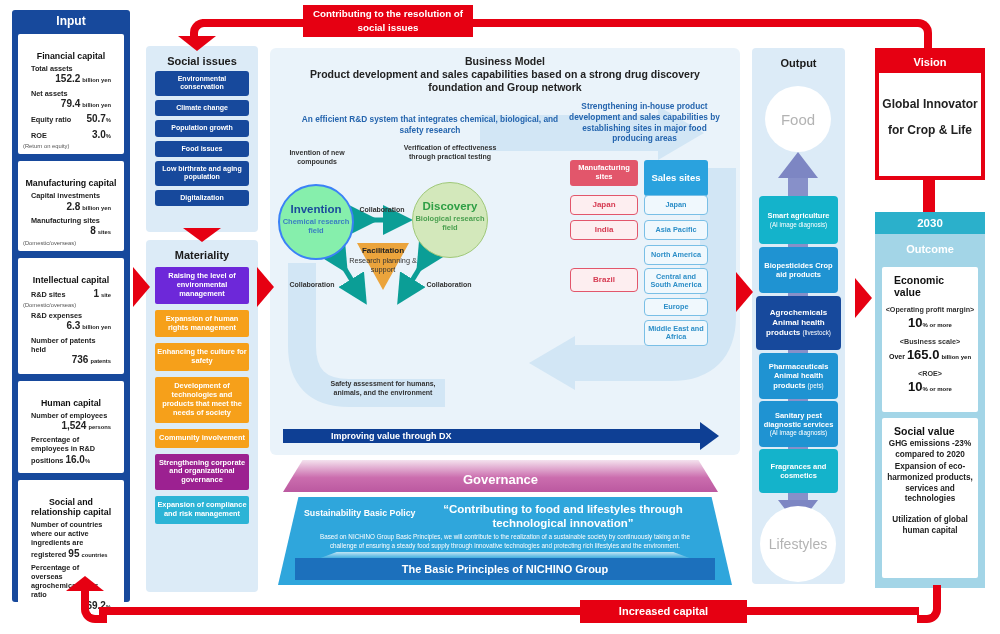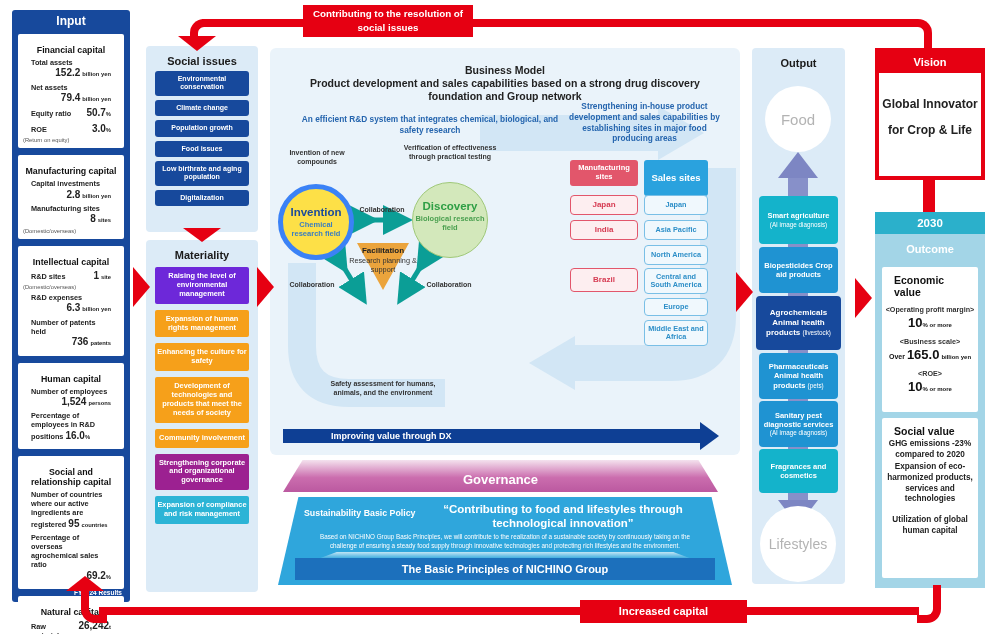--- a/index.html
+++ b/index.html
@@ -14,49 +14,49 @@
   #banner-top{left:303px;top:5px;width:170px;height:32px;font-size:9.8px;line-height:1.4;padding-top:2px;box-sizing:border-box}
   #banner-bottom{left:580px;top:600px;width:167px;height:23px;font-size:11px;line-height:23px}
   .rarrow{position:absolute;width:0;height:0;border-top:20px solid transparent;border-bottom:20px solid transparent;border-left:17px solid #e60012;z-index:6}
   .darrow{position:absolute;width:0;height:0;border-left:19px solid transparent;border-right:19px solid transparent;border-top:15px solid #e60012;z-index:6}
   .uarrow{position:absolute;width:0;height:0;border-left:19px solid transparent;border-right:19px solid transparent;border-bottom:15px solid #e60012;z-index:6}
 
   
   #input{position:absolute;left:12px;top:10px;width:118px;height:592px;background:#17499c;border-radius:3px}
   #input .ptitle{color:#fff;font-size:12px;font-weight:bold;text-align:center;padding:4px 0 6px}
   .card{background:#fff;border-radius:2px;margin:0 6px 7px;padding:4px 5px 5px}
-  .card h4{font-size:8.8px;font-weight:bold;text-align:center;margin:7px 0 3px;color:#111;line-height:1.15}
+  .card h4{font-size:8.8px;font-weight:bold;text-align:center;margin:13px 0 3px;color:#111;line-height:1.15}
   .stat{font-size:7.3px;font-weight:bold;color:#222;line-height:1.25;margin:3px 8px 2px}
   .stat .vl{display:block;text-align:right}
   .v{font-size:10px;font-weight:bold}
   .u{font-size:5.8px;font-weight:bold}
   .row{display:flex;justify-content:space-between;align-items:baseline}
   .note{display:block;font-size:5.8px;font-weight:normal;color:#555}
   .note.r{text-align:right}
   #fy{position:absolute;right:8px;bottom:6px;color:#fff;font-size:6.5px;font-weight:bold}
 
   
   .panel{position:absolute;background:#dcebf7;border-radius:4px}
   .ptitle2{font-weight:bold;font-size:11px;color:#1a1a1a;text-align:center;padding-top:9px}
   #social{left:146px;top:46px;width:112px;height:186px}
   .sitem{background:#17499c;color:#fff;font-size:7px;font-weight:bold;text-align:center;border-radius:3px;margin:4px 9px;padding:4px 1px;line-height:1.2}
   #mat{left:146px;top:240px;width:112px;height:352px}
   .mitem{color:#fff;font-size:7.4px;font-weight:bold;text-align:center;border-radius:2px;margin:6px 9px;padding:5px 2px;line-height:1.2}
   .c-green{background:#6d28d9}.c-orange{background:#f6a01a}.c-purple{background:#9c2191}.c-cyan{background:#2cb4d6}
 
   
   #bm{position:absolute;left:270px;top:48px;width:470px;height:407px;background:#eaf3fa;border-radius:6px}
-  #bm h2{font-size:10.5px;text-align:center;margin:16px 0 0;color:#222}
+  #bm h2{font-size:10.5px;text-align:center;margin:7px 0 0;color:#222}
   #bm .sub{font-size:10.5px;font-weight:bold;text-align:center;margin:1px 18px 0;color:#222;line-height:1.25}
   .bluecap{position:absolute;color:#2565ae;font-weight:bold;font-size:8.3px;text-align:center;line-height:1.3}
   .fnote{position:absolute;color:#333;font-weight:bold;font-size:7px;text-align:center;line-height:1.25}
   .circle{position:absolute;border-radius:50%;text-align:center;box-sizing:border-box}
   .circle .nm{font-weight:bold;font-size:11.5px;margin-top:17px}
   .circle .fd{font-size:7.5px;margin-top:2px;font-weight:bold;line-height:1.2}
-  #c-inv{left:8px;top:136px;width:76px;height:76px;background:#fde047;border:5px solid #3b82f6}
+  #c-inv{left:8px;top:136px;width:76px;height:76px;background:#86efac;border:2px solid #3b82f6}
   #c-inv .nm{color:#1b4b9b}#c-inv .fd{color:#3a7ec2}
   #c-dis{left:142px;top:134px;width:76px;height:76px;background:#d3e8bb;border:1px solid #9fc878}
   #c-dis .nm{color:#2e9e44}#c-dis .fd{color:#4ba050}
   #c-ass{left:74px;top:249px;width:76px;height:76px;background:#e7cfe4;border:1px solid #c795c0}
   #c-ass .nm{color:#a1509e}#c-ass .fd{color:#b46cae}
   #ftri{position:absolute;left:87px;top:195px;width:0;height:0;border-left:26px solid transparent;border-right:26px solid transparent;border-top:47px solid #eba43c}
   #flabel{position:absolute;left:77px;top:198px;width:72px;text-align:center;font-size:8px;font-weight:bold;color:#222}
   #fdesc{position:absolute;left:70px;top:209px;width:86px;text-align:center;font-size:7.3px;color:#333;line-height:1.2}
   .shead{position:absolute;border-radius:3px;color:#fff;font-weight:bold;text-align:center;display:flex;align-items:center;justify-content:center;line-height:1.15}
   .sbox{position:absolute;border-radius:4px;display:flex;align-items:center;justify-content:center;text-align:center;font-weight:bold;line-height:1.1;box-sizing:border-box}

